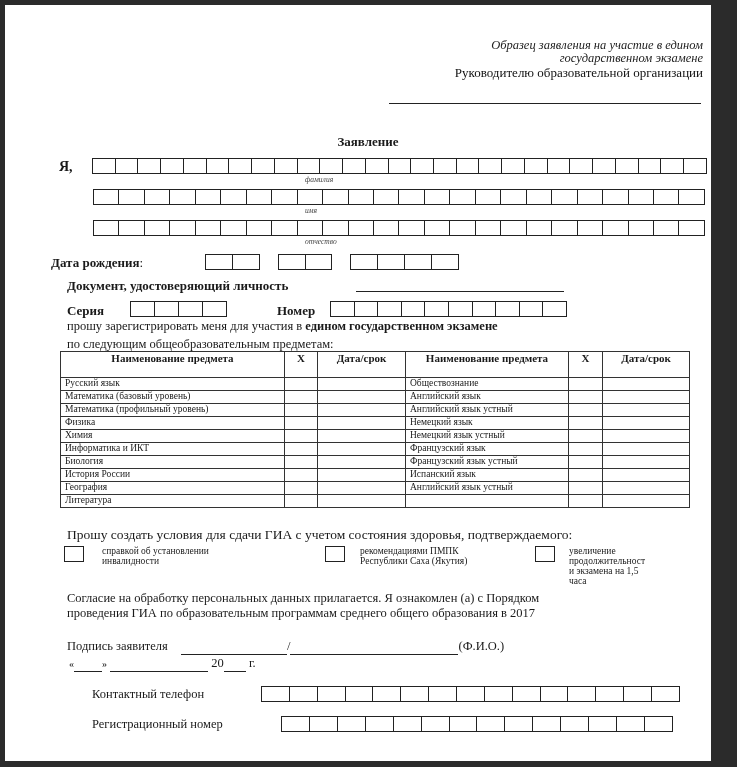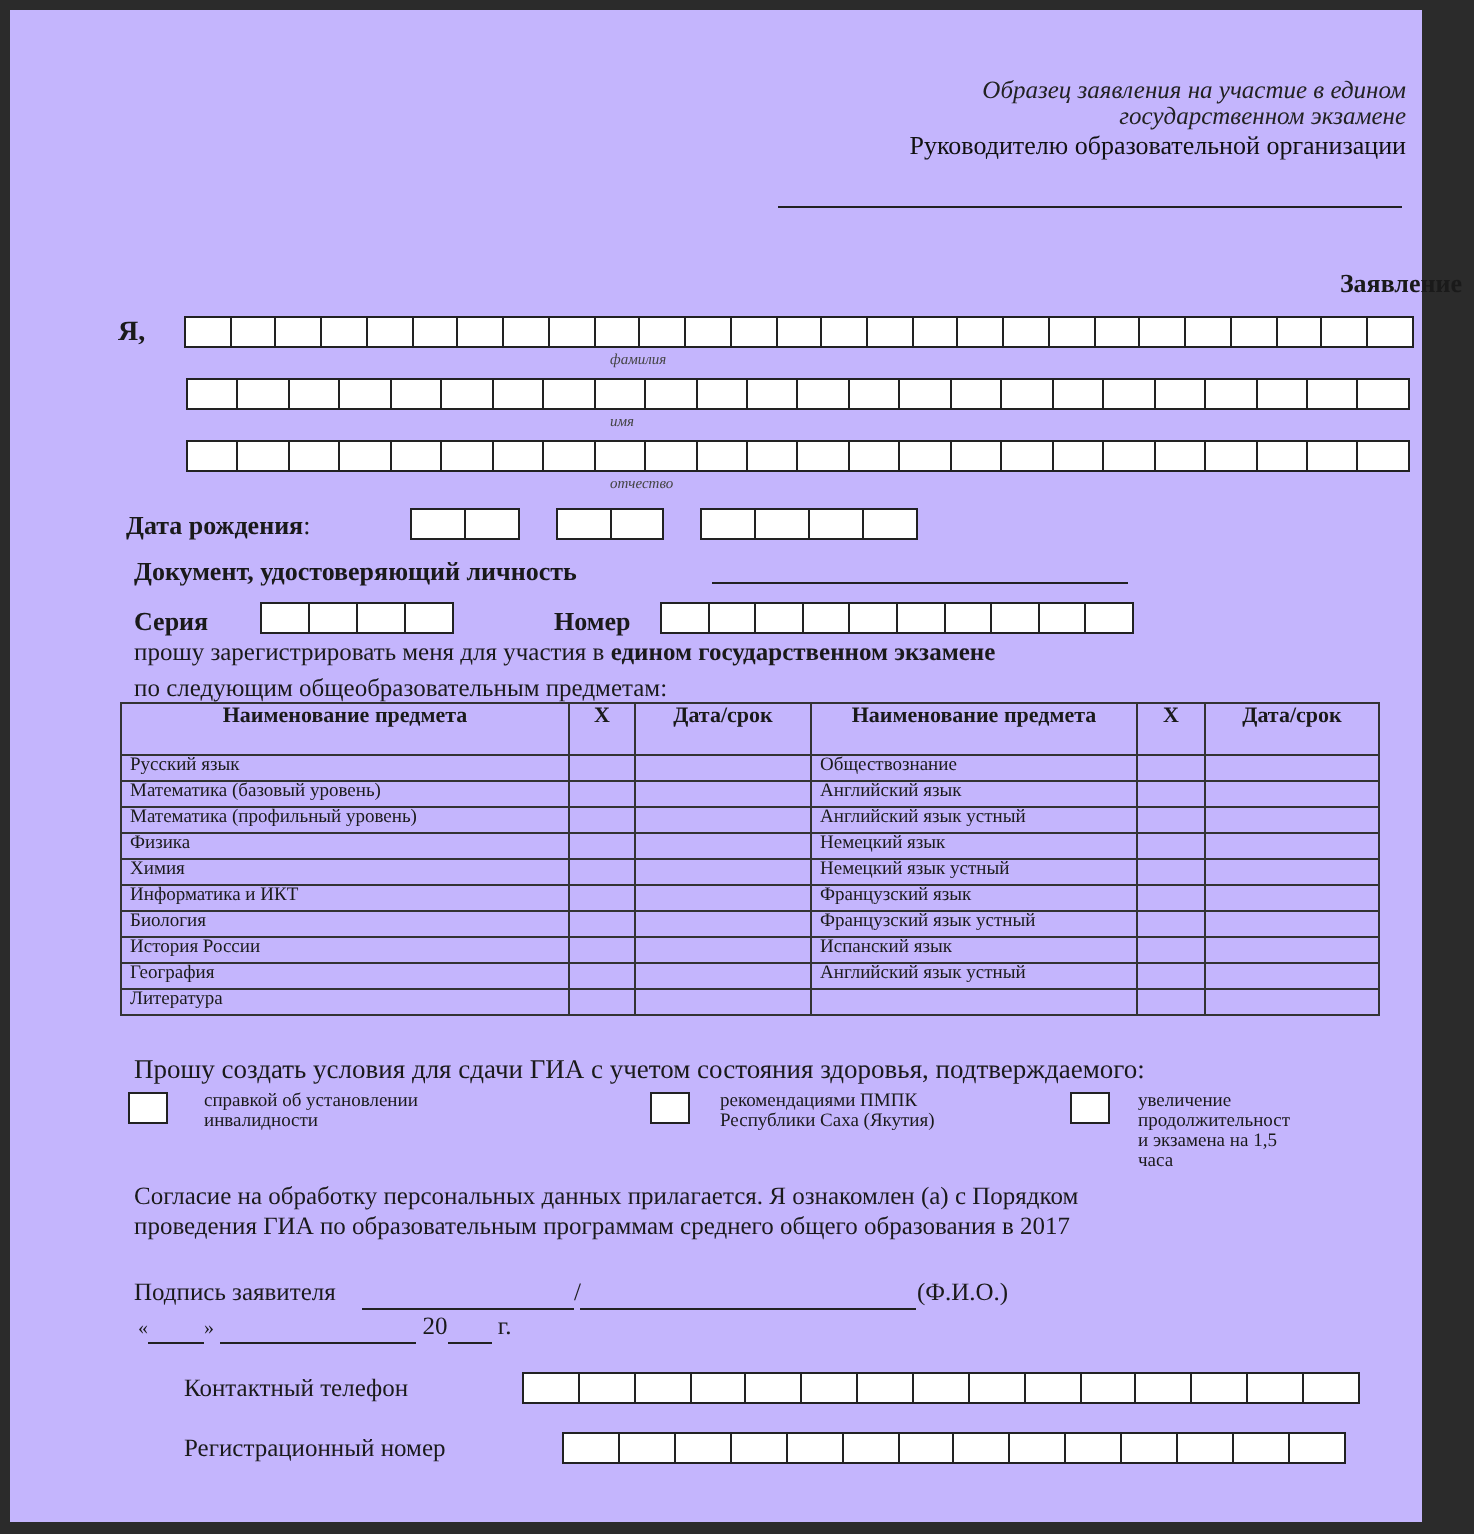--- a/index.html
+++ b/index.html
@@ -4,21 +4,21 @@
 <style>
   html, body { margin: 0; padding: 0; }
   body {
     width: 737px; height: 767px; position: relative; overflow: hidden;
     background: #2b2b2b;
     font-family: "Liberation Serif", "DejaVu Serif", serif;
     color: #1a1a1a;
   }
   .page {
     position: absolute; left: 5px; top: 5px; width: 706px; height: 756px;
-    background: #c4b5fd;
+    background: #ffffff;
     text-decoration: underline;
   }
   .abs { position: absolute; }
   .it { font-style: italic; }
   .b { font-weight: bold; }
   .hdr-note { left: 380px; width: 318px; text-align: right; font-size: 12.5px; line-height: 13px; color: #222; }
   .hdr-recip { left: 380px; width: 318px; text-align: right; font-size: 13px; line-height: 14px; color: #111; }
   .uline { border-bottom: 1px solid #222; height: 0; }
   .boxes { position: absolute; display: flex; height: 16px; border-left: 1.5px solid #222; }
   .boxes .cell { flex: 1 1 0; border: 1.5px solid #222; border-left: none; box-sizing: border-box; height: 100%; background: #fff; }
@@ -40,21 +40,21 @@
 </head>
 <body>
 
 <div class="page">
 
   <div class="abs hdr-note it" style="top:34px;">Образец заявления на участие в едином</div>
   <div class="abs hdr-note it" style="top:47px;">государственном экзамене</div>
   <div class="abs hdr-recip" style="top:61px;">Руководителю образовательной организации</div>
   <div class="abs uline" style="left:384px; top:98px; width:312px;"></div>
 
-  <div class="abs b" style="left:0; width:726px; top:129px; text-align:right; font-size:13px;">Заявление</div>
+  <div class="abs b" style="left:0; width:726px; top:129px; text-align:center; font-size:13px;">Заявление</div>
 
   <div class="abs b" style="left:54px; top:154px; font-size:14px;">Я,</div>
   <div class="boxes" id="surname-boxes" style="left:87px; top:153px; width:614px;">
       <div class="cell"></div>
       <div class="cell"></div>
       <div class="cell"></div>
       <div class="cell"></div>
       <div class="cell"></div>
       <div class="cell"></div>
       <div class="cell"></div>
@@ -130,21 +130,21 @@
       <div class="cell"></div>
       <div class="cell"></div>
       <div class="cell"></div>
       <div class="cell"></div>
       <div class="cell"></div>
       <div class="cell"></div>
       <div class="cell"></div>
     </div>
   <div class="abs caption" style="left:300px; width:180px; top:232px;">отчество</div>
 
-  <div class="abs label" style="left:58px; top:250px;">
+  <div class="abs label" style="left:46px; top:250px;">
     <span>Дата рождения</span><span style="font-weight:normal">:</span>
   </div>
   <div class="boxes" id="dob-day" style="left:200px; top:249px; width:54px;">
       <div class="cell"></div>
       <div class="cell"></div>
     </div>
   <div class="boxes" id="dob-month" style="left:273px; top:249px; width:53px;">
       <div class="cell"></div>
       <div class="cell"></div>
     </div>

